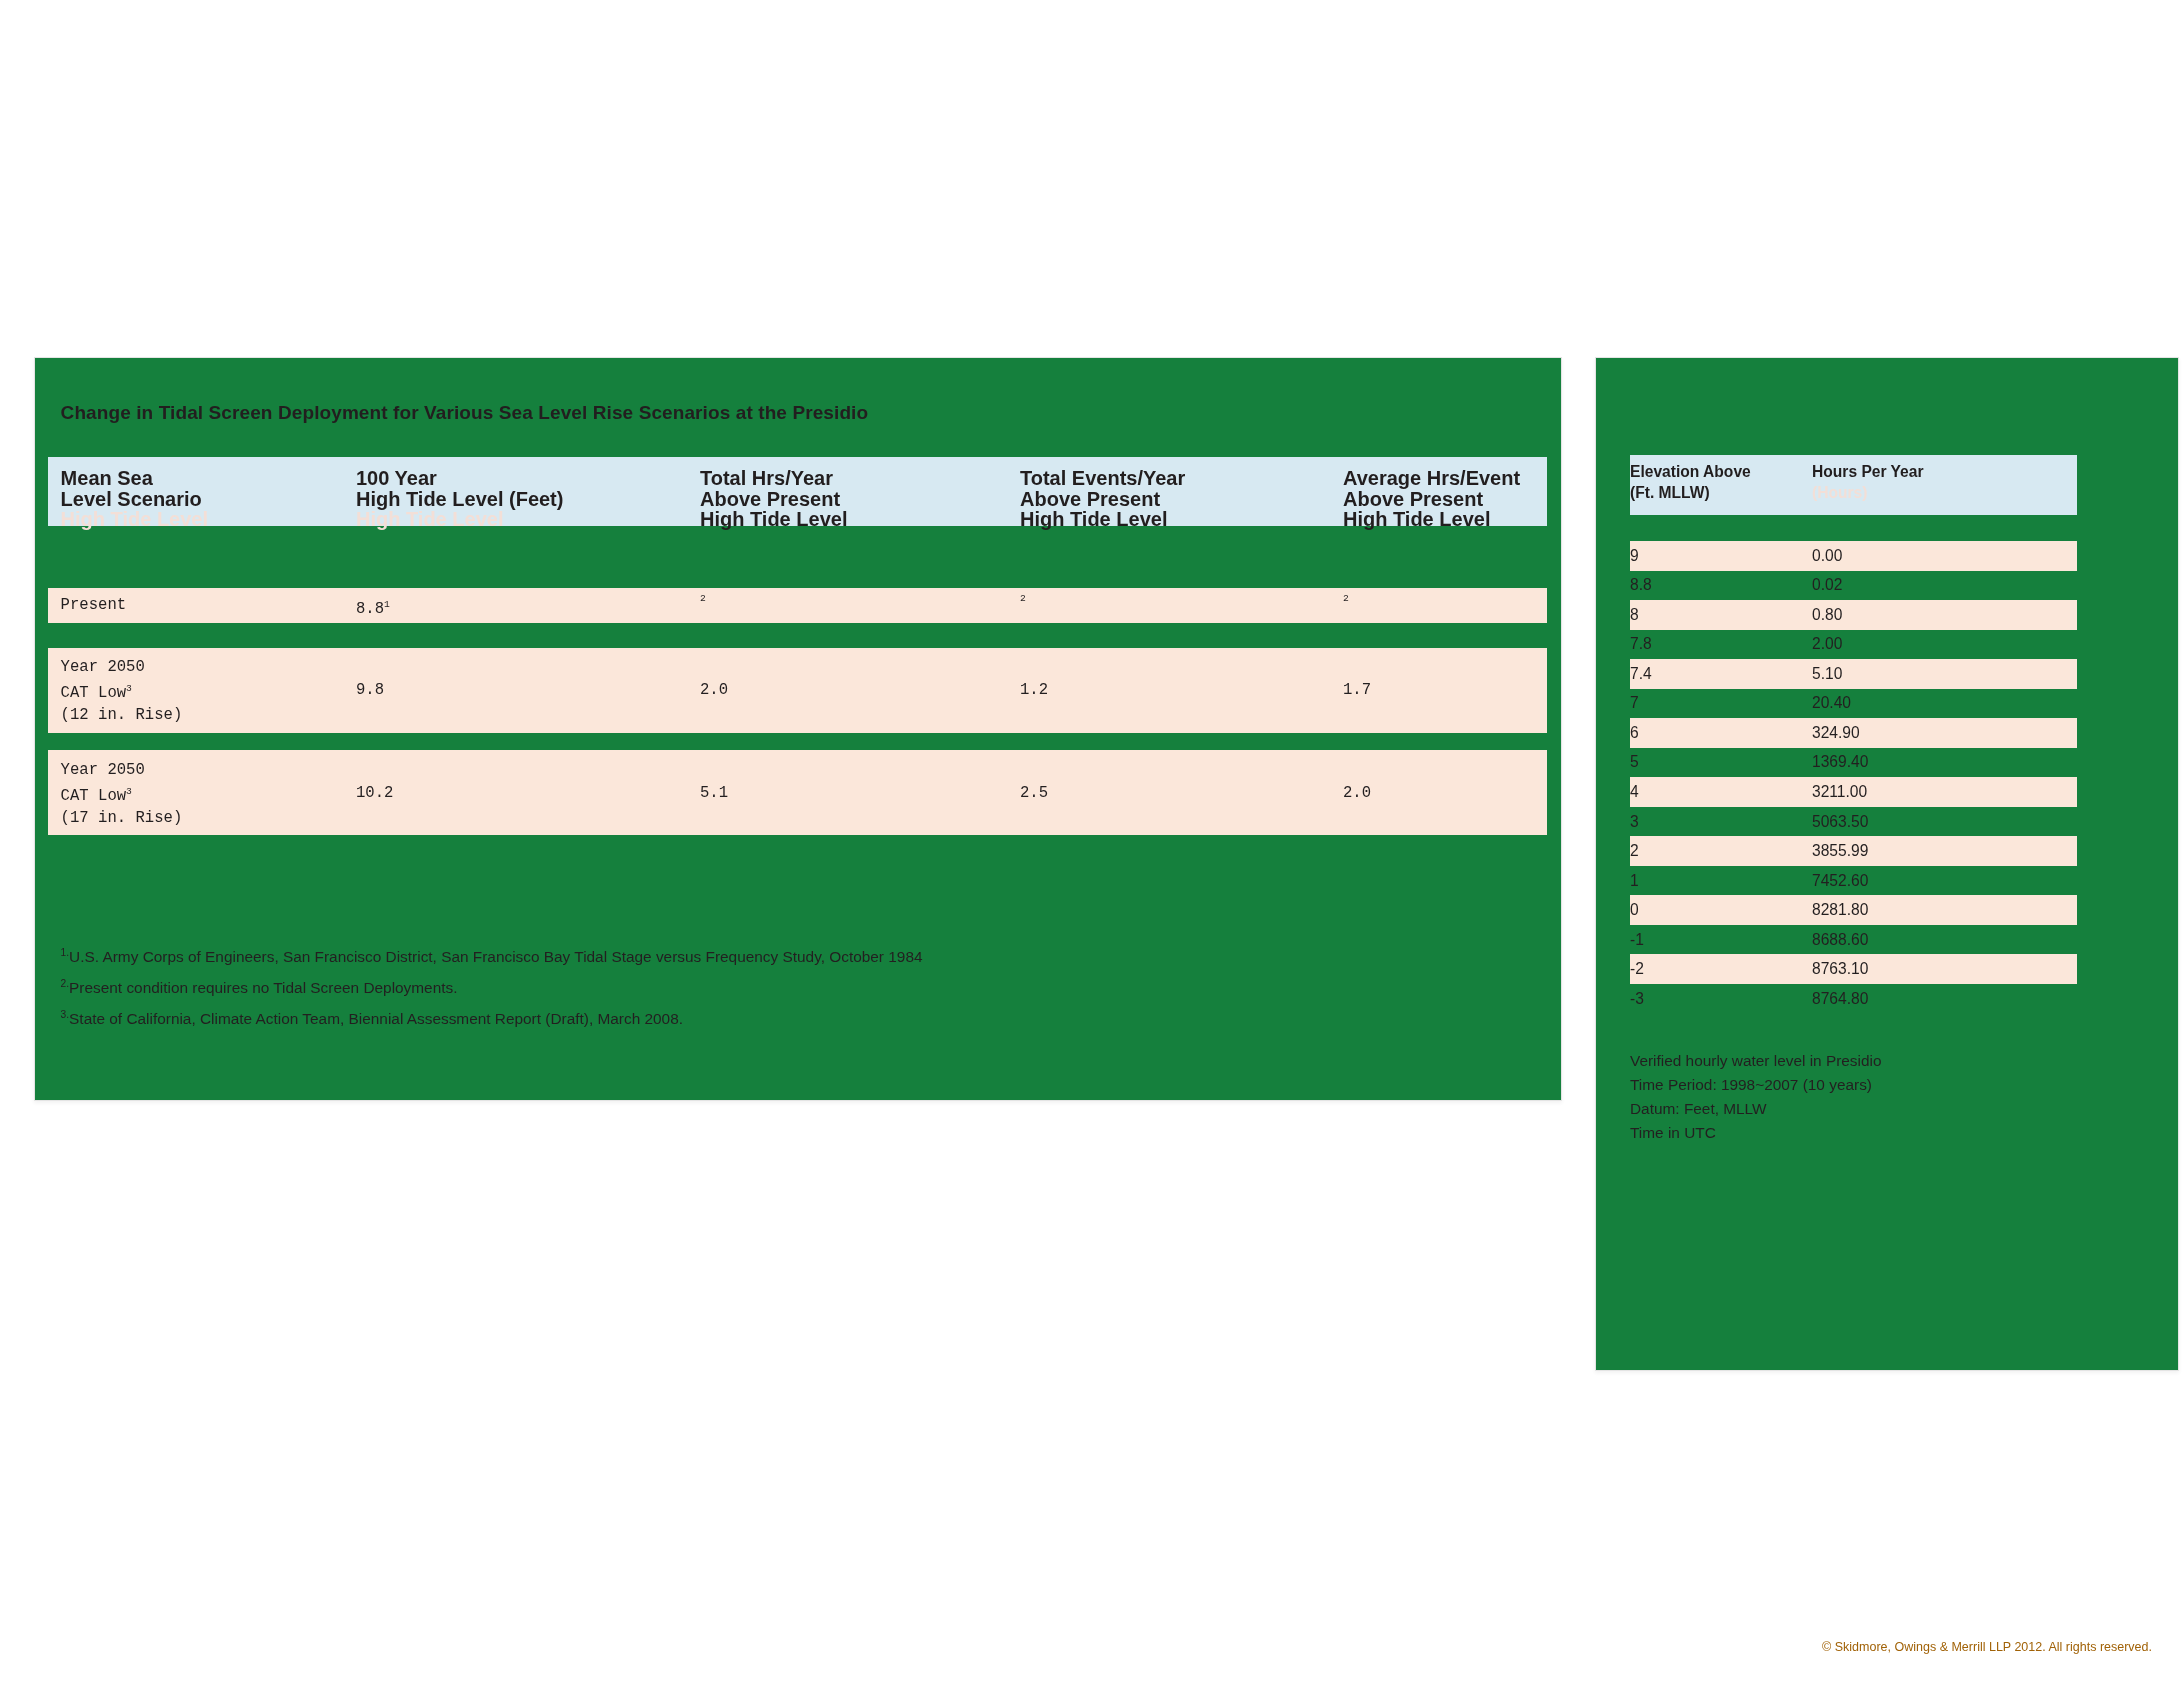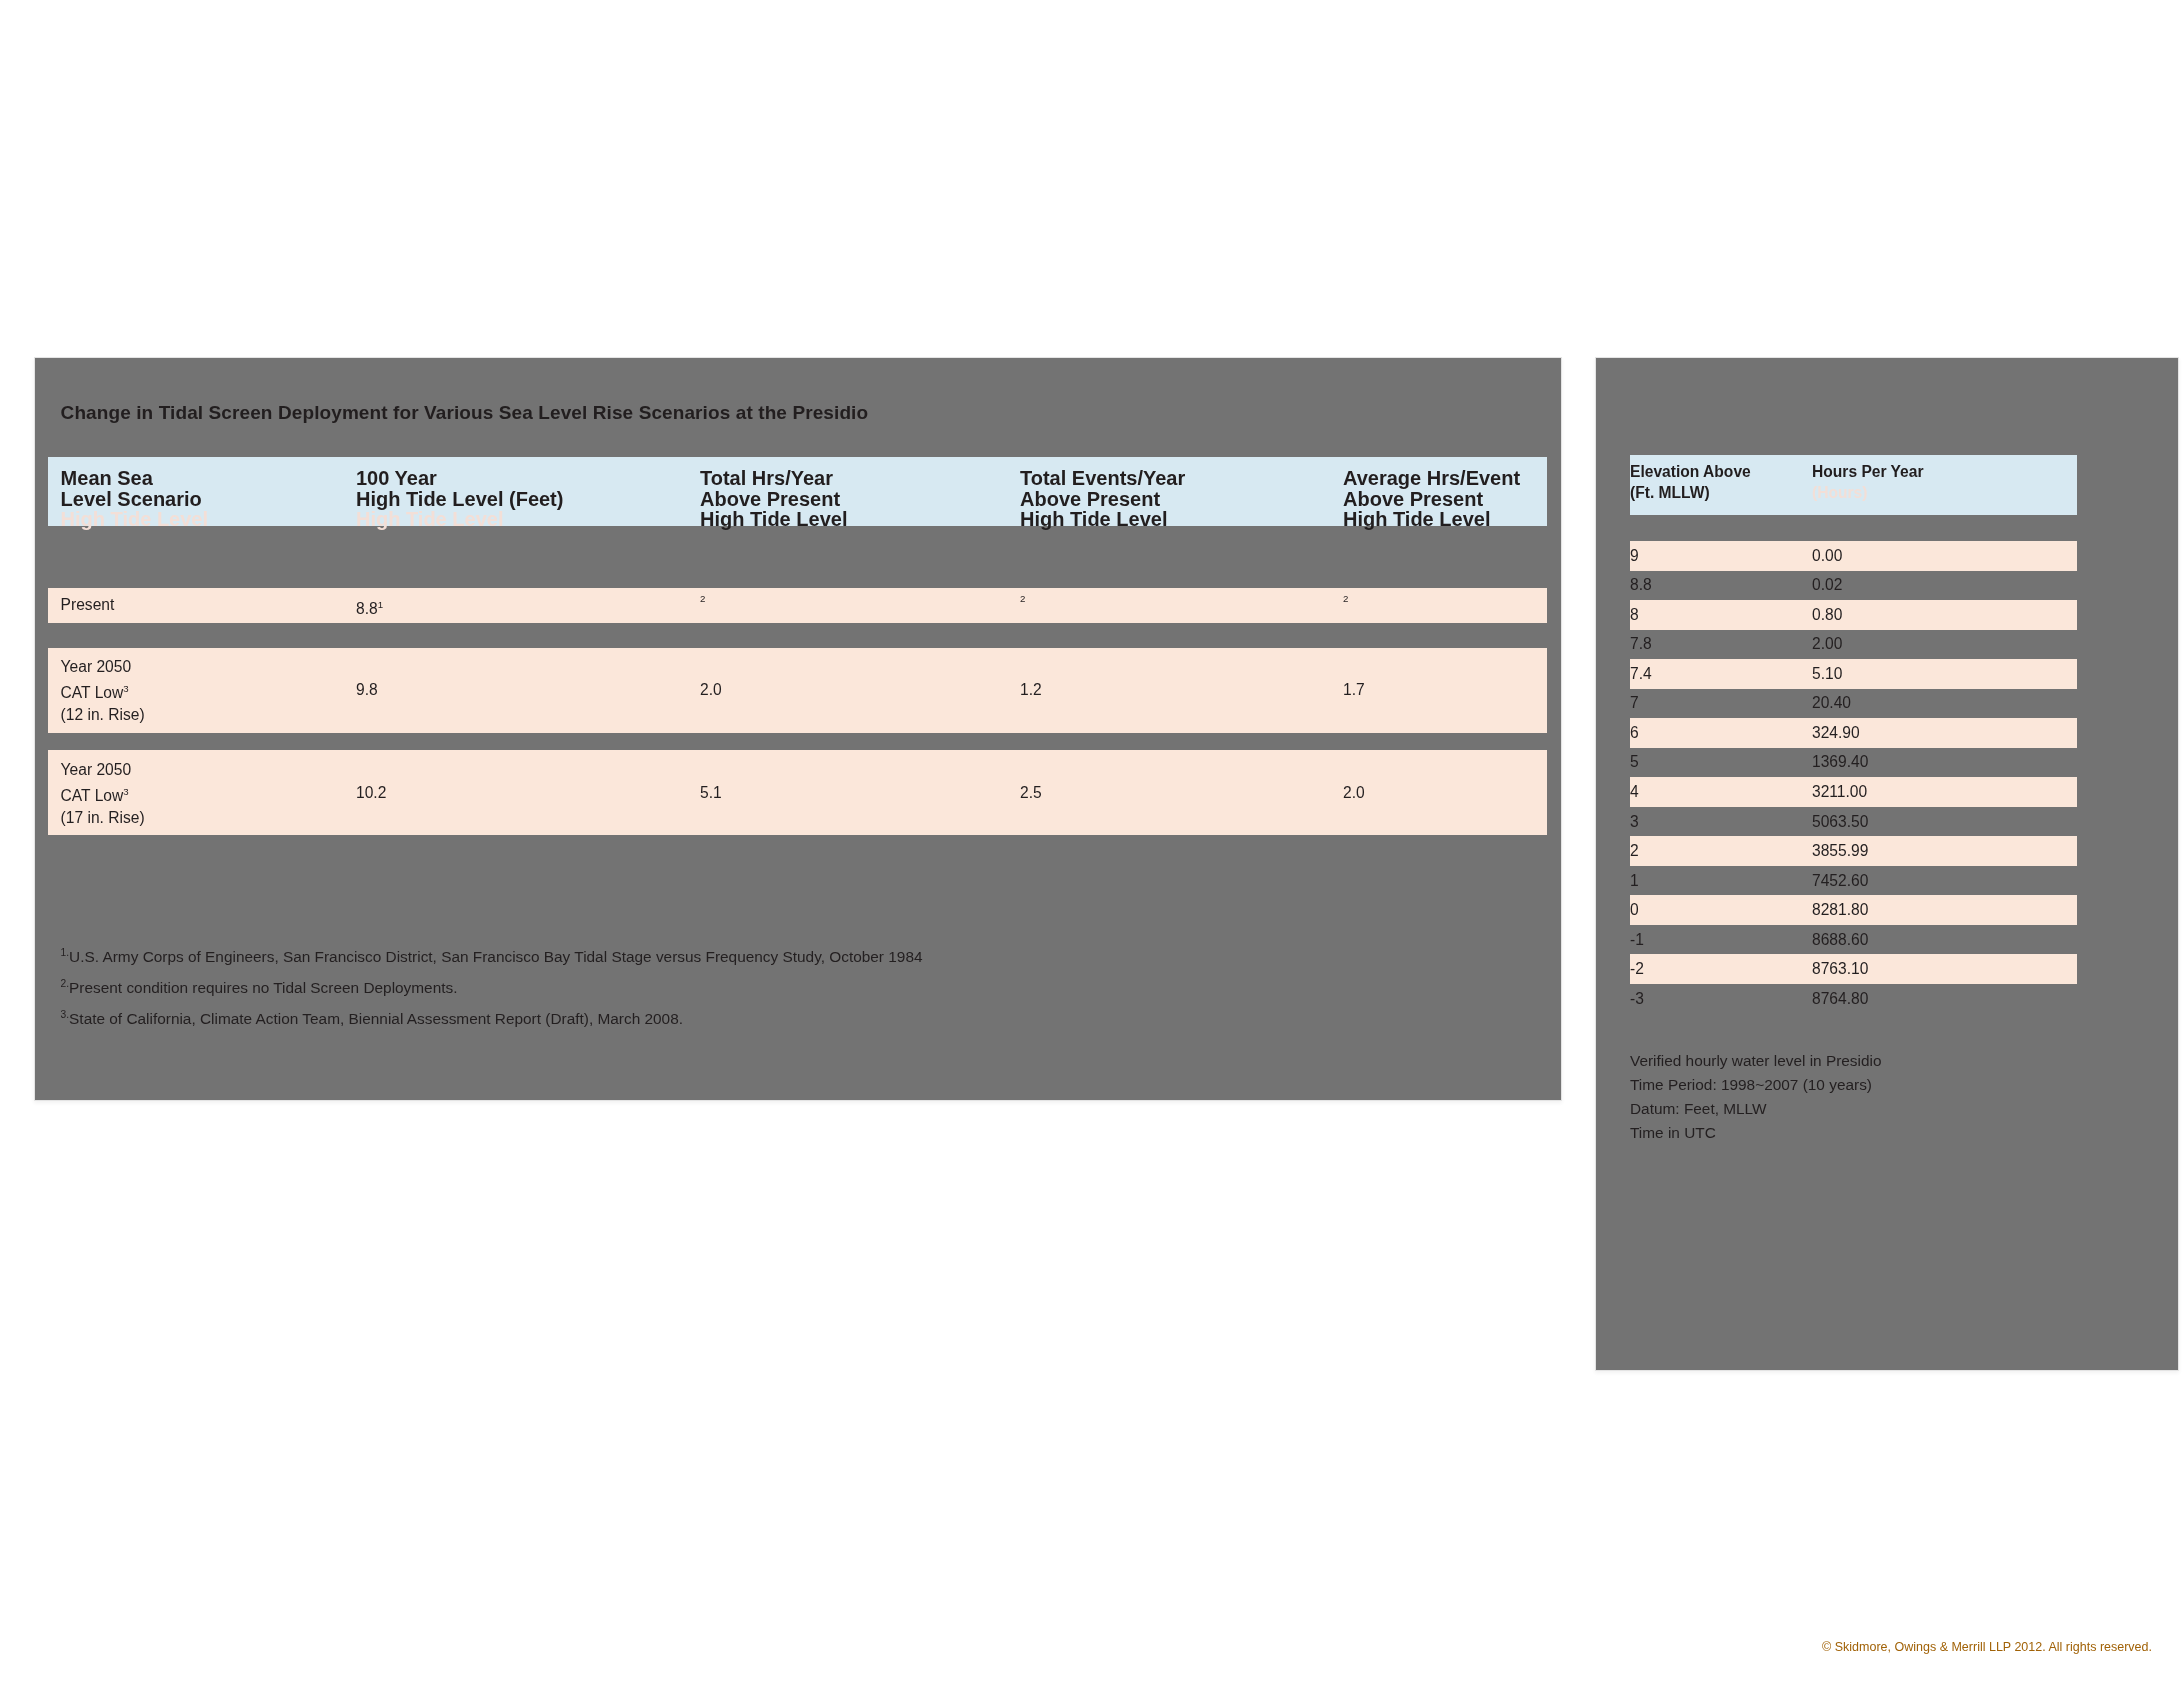--- a/index.html
+++ b/index.html
@@ -16,21 +16,21 @@
   #canvas {
     position: relative;
     width: 2183px;
     height: 1687px;
     background: #ffffff;
   }
 
   
   .panel {
     position: absolute;
-    background: #737373;
+    background: #15803d;
     border: 1.1px solid #e4e4e4;
     box-shadow: 0 2.3px 4px rgba(0,0,0,0.055);
   }
 
   #panel-left  { left: 34px;   top: 357px;  width: 1528px; height: 744px; }
   #panel-right { left: 1595px; top: 357px;  width: 584px;  height: 1014px; }
 
   
   .panel-title {
     position: absolute;
@@ -75,20 +75,21 @@
   #row-band-1 { top: 230px;  height: 35px;  }
   #row-band-2 { top: 290px;  height: 85px; }
   #row-band-3 { top: 392px;  height: 85px; }
 
   .cell {
     position: absolute;
     font-size: 15.6px;
     line-height: 22px;
     color: #231f20;
     white-space: nowrap;
+    font-family: Liberation Mono, monospace;
   }
   .cell sup { font-size: 9.7px; vertical-align: super; }
   .sup-only { font-size: 9.7px; line-height: 11.4px; }
 
   .footnotes {
     position: absolute;
     left: 25.6px;
     top: 581px;
     font-size: 15.4px;
     line-height: 27px;

